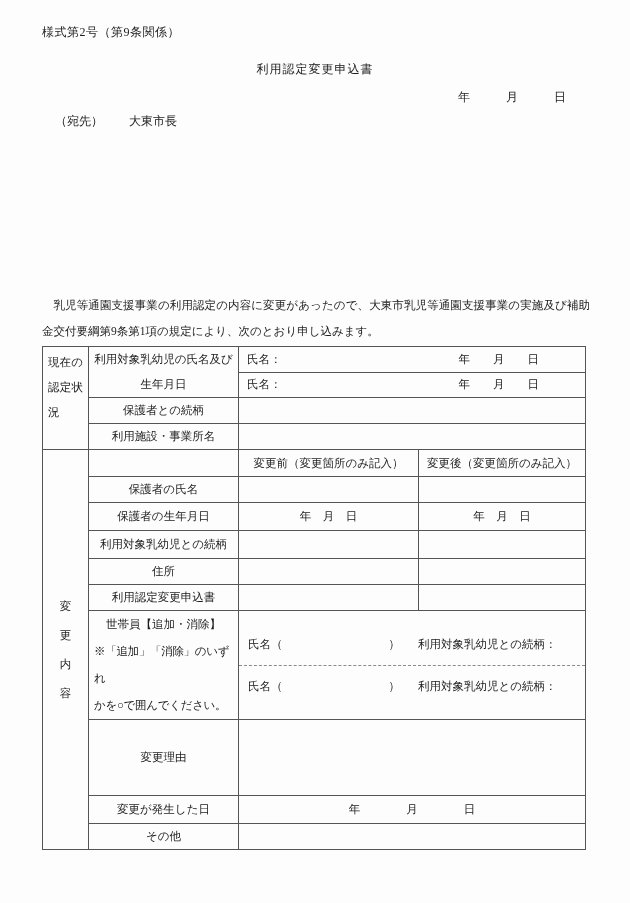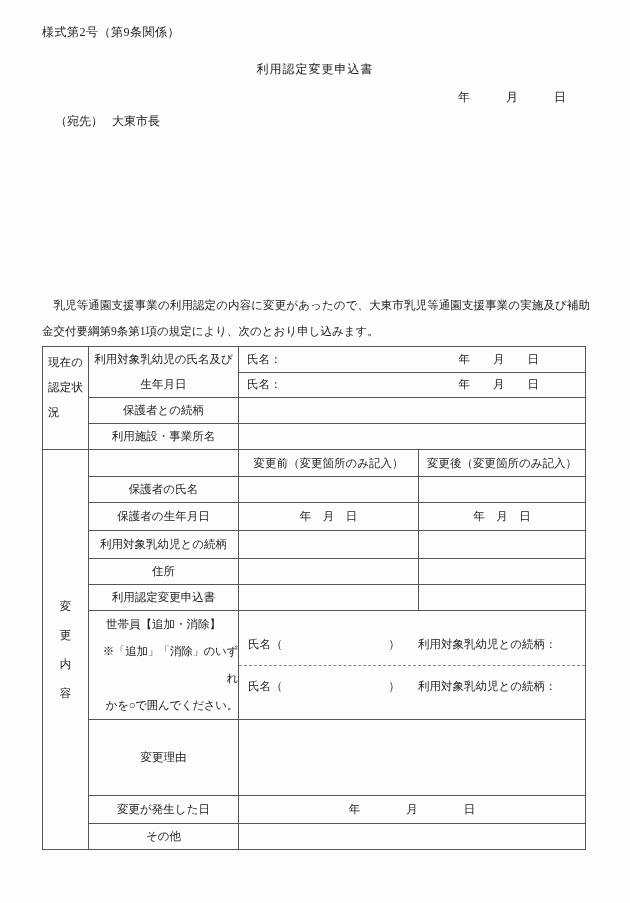--- a/index.html
+++ b/index.html
@@ -16,21 +16,21 @@
     color:var(--color-text);
     font-family:"Liberation Serif","DejaVu Serif",serif;
     font-size:12px;
     overflow:hidden;
   }
   .abs{position:absolute;}
   .form-number{left:42px;top:24px;letter-spacing:.5px;}
   .doc-title{left:42px;top:61px;width:546px;text-align:center;letter-spacing:1px;}
   .date-line{left:0;top:89px;width:566px;text-align:right;}
   .addressee{left:55px;top:113px;}
-  .addressee .addr-name{margin-left:9px;}
+  .addressee .addr-name{margin-left:26px;}
   .applicant{left:258px;top:163px;display:flex;line-height:28px;}
   .applicant .app-lines{margin-left:9px;}
   .body-par{
     left:42px;top:292px;width:548px;
     font-size:11.5px;line-height:26px;
     text-indent:1em;text-align:justify;
   }
 
   
   table.form-table{
@@ -55,21 +55,21 @@
   .vh2 div{line-height:29px;}
 
   td.lbl{text-align:center;line-height:25px;padding:0 2px;}
   td.colhead{text-align:center;}
   td.val{padding:0 8px;text-align:left;}
   td.val-center{text-align:center;padding:0;}
   .nd{display:flex;justify-content:space-between;align-items:center;padding-right:38px;}
 
   td.hh-lbl{line-height:27px;padding:0;}
   .hh-l1{text-align:center;}
-  .hh-l2,.hh-l3{text-align:right;padding:0 0 0 5px;letter-spacing:-.3px;}
+  .hh-l2,.hh-l3{text-align:left;padding:0 0 0 5px;letter-spacing:-.3px;}
   td.hh-val{padding:0;}
   .hh-half{height:41px;display:flex;align-items:center;padding-left:9px;}
   .hh-top{border-bottom:1px dashed var(--color-dash);}
   .hh-fill{display:inline-block;width:106px;}
   .hh-rel{margin-left:18px;}
 </style>
 </head>
 <body>
 
 <div class="page">

